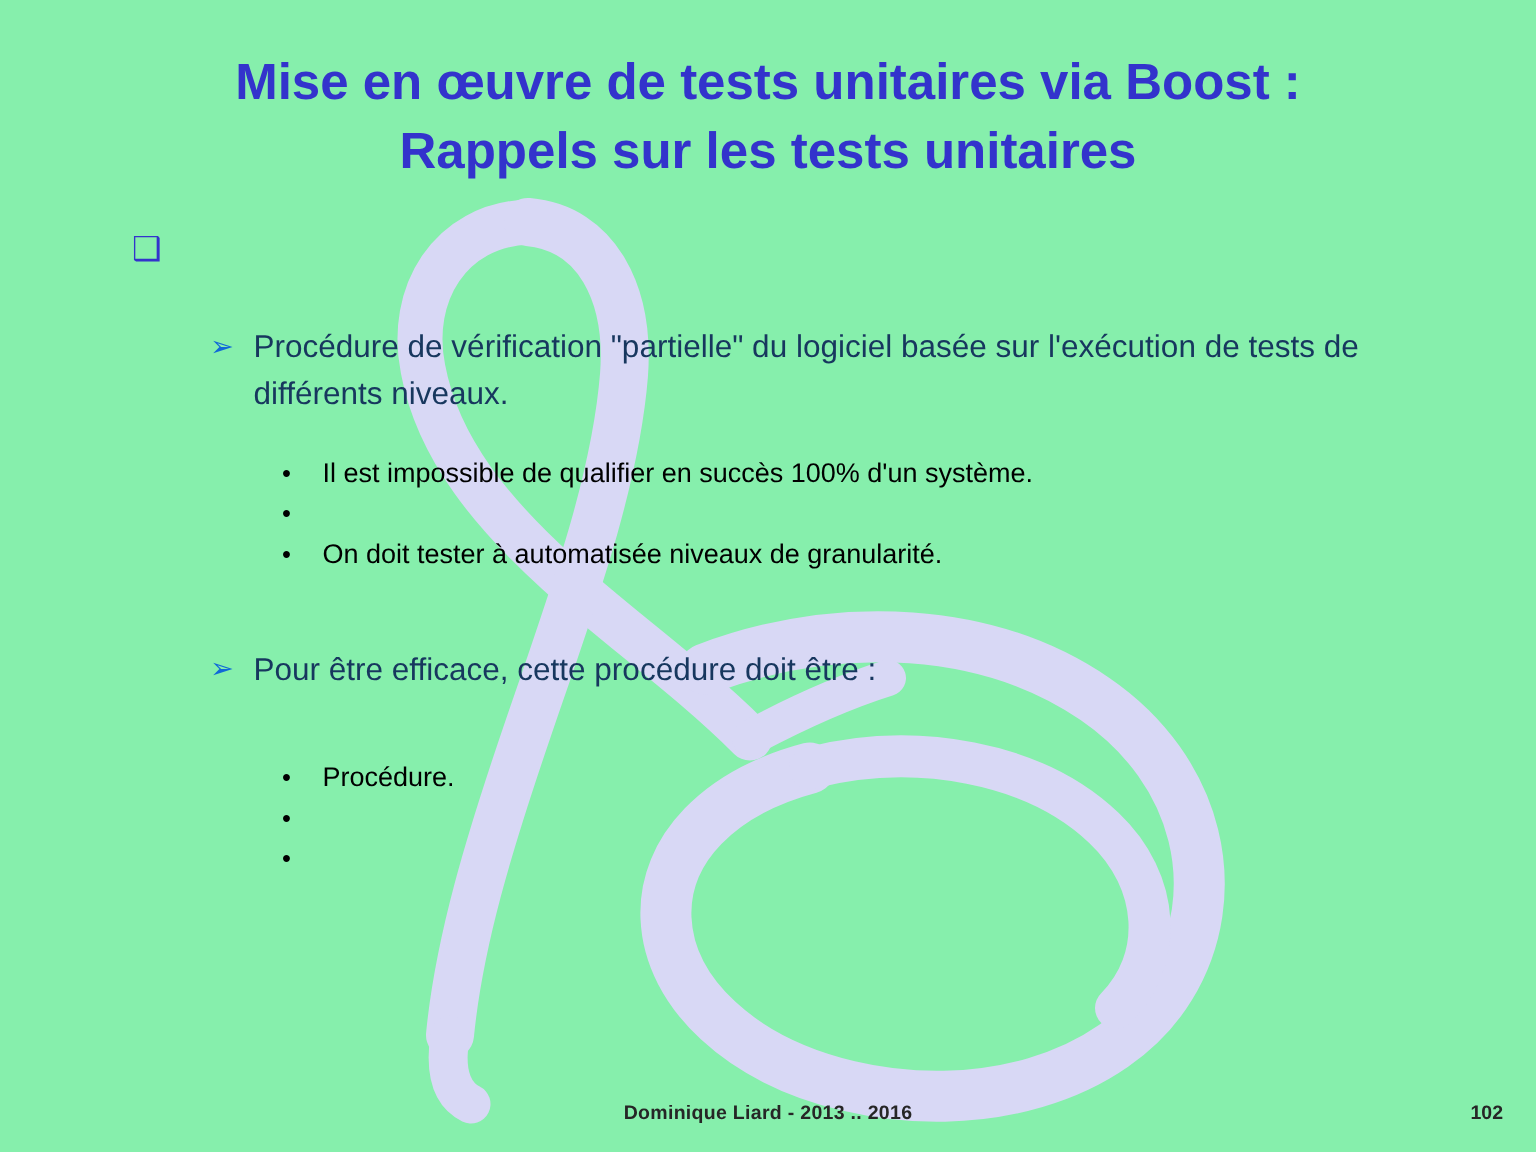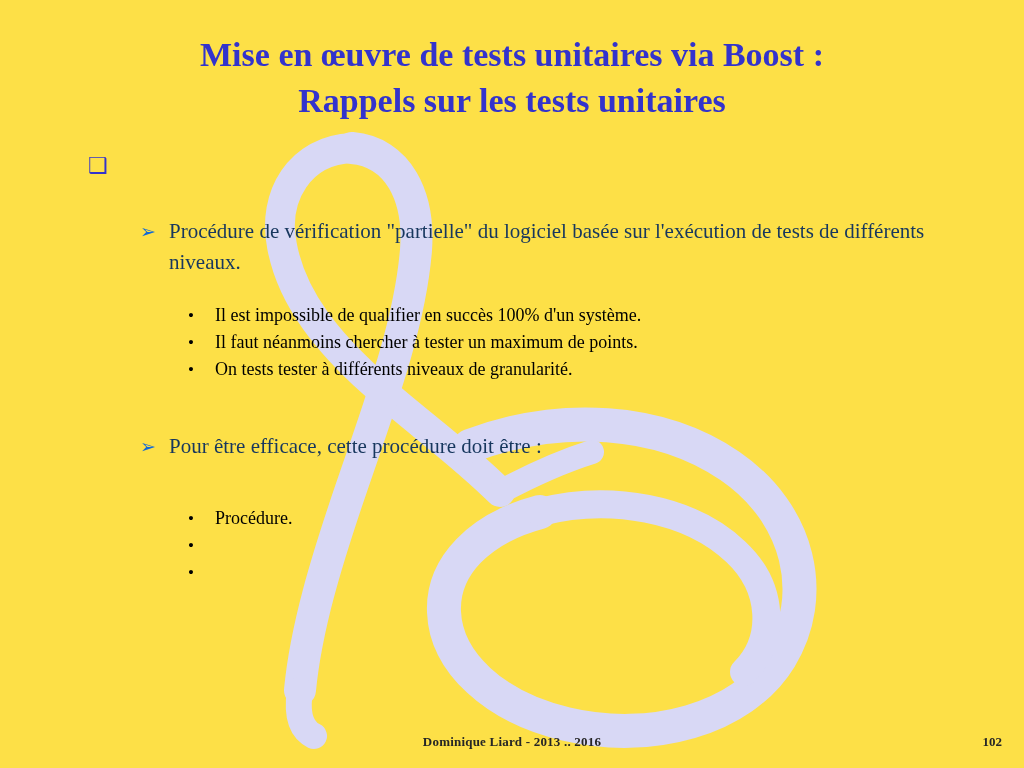--- a/index.html
+++ b/index.html
@@ -5,23 +5,23 @@
   html, body {
     margin: 0;
     padding: 0;
     background: #ffffff;
   }
 
   #slide {
     position: relative;
     width: 1024px;
     height: 768px;
-    background: #fde047;
+    background: #86efac;
     overflow: hidden;
-    font-family: Liberation Serif, serif;
+    font-family: Liberation Sans, sans-serif;
   }
 
   
   #watermark {
     position: absolute;
     left: 0;
     top: 0;
     width: 1024px;
     height: 768px;
     z-index: 0;
@@ -193,25 +193,24 @@
     </div>
 
     <div class="gap-md"></div>
 
     <div class="lvl3">
       <span class="marker">•</span>
       <span class="txt">Il est impossible de qualifier en succès 100% d'un système.</span>
     </div>
     <div class="lvl3">
       <span class="marker">•</span>
-      <span class="txt">Il faut néanmoins chercher à tester un maximum de points.</span>
-    </div>
-    <div class="lvl3">
-      <span class="marker">•</span>
-      <span class="txt">On tests tester à différents niveaux de granularité.</span>
+    </div>
+    <div class="lvl3">
+      <span class="marker">•</span>
+      <span class="txt">On doit tester à automatisée niveaux de granularité.</span>
     </div>
 
     <div class="gap-lg"></div>
     <div class="gap-sm"></div>
 
     <div class="lvl2">
       <span class="marker">➢</span>
       <span class="txt">Pour être efficace, cette procédure doit être :</span>
     </div>
 

